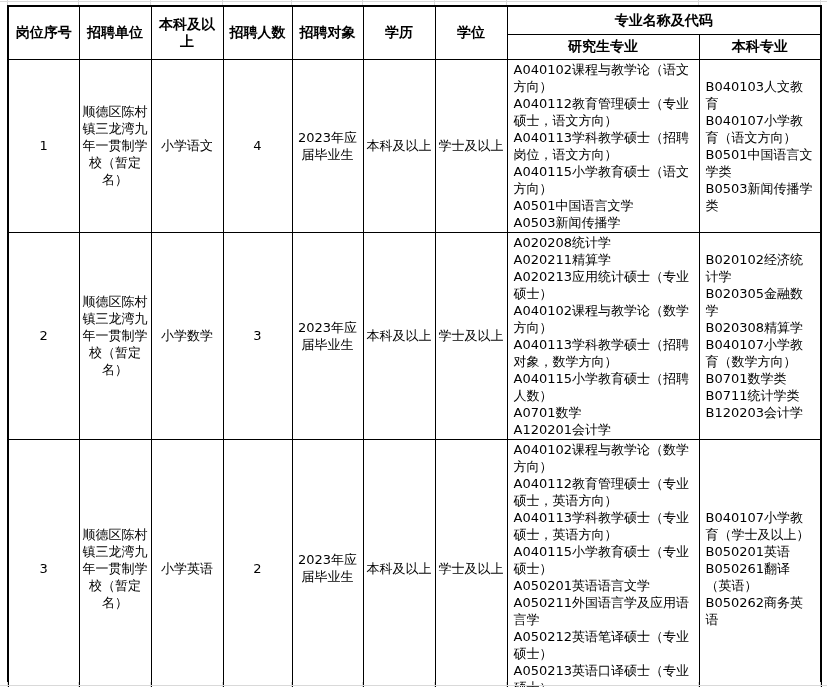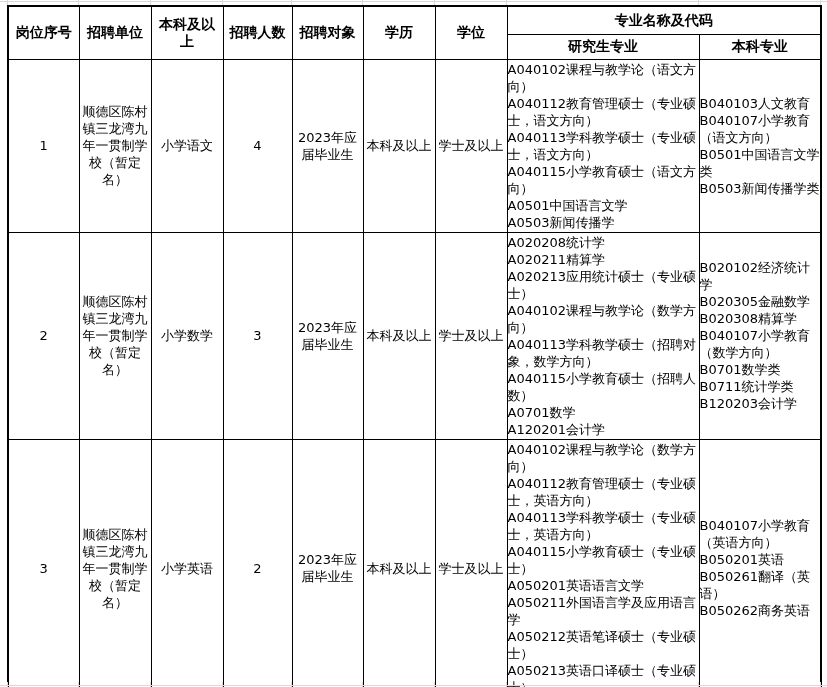--- a/index.html
+++ b/index.html
@@ -41,21 +41,21 @@
     vertical-align: middle;
     font-size: 13px;
     line-height: 17px;
     padding: 16px 2px;
   }
   td.l {
     text-align: left;
     vertical-align: middle;
     font-size: 13px;
     line-height: 17px;
-    padding: 1px 0;
+    padding: 1px 6px;
   }
   .major-line { margin: 0; }
   .gridline { position: absolute; background: var(--grid, #d9d9d9); }
   .gridline.h { height: 1px; left: 0; width: 827px; }
   .gridline.v { width: 1px; height: 5px; }
 </style>
 </head>
 <body style="--bg: #ffffff; --text: #000000; --border: #000000; --grid: #d9d9d9;">
 
 <div class="sheet">
@@ -92,21 +92,21 @@
         <td class="c">1</td>
         <td class="c">顺德区陈村镇三龙湾九年一贯制学校（暂定名）</td>
         <td class="c">小学语文</td>
         <td class="c">4</td>
         <td class="c">2023年应届毕业生</td>
         <td class="c">本科及以上</td>
         <td class="c">学士及以上</td>
         <td class="l">
             <div class="major-line">A040102课程与教学论（语文方向）</div>
             <div class="major-line">A040112教育管理硕士（专业硕士，语文方向）</div>
-            <div class="major-line">A040113学科教学硕士（专业硕士，语文方向）</div>
+            <div class="major-line">A040113学科教学硕士（招聘岗位，语文方向）</div>
             <div class="major-line">A040115小学教育硕士（语文方向）</div>
             <div class="major-line">A0501中国语言文学</div>
             <div class="major-line">A0503新闻传播学</div>
           </td>
         <td class="l">
             <div class="major-line">B040103人文教育</div>
             <div class="major-line">B040107小学教育（语文方向）</div>
             <div class="major-line">B0501中国语言文学类</div>
             <div class="major-line">B0503新闻传播学类</div>
           </td>
@@ -151,21 +151,21 @@
             <div class="major-line">A040102课程与教学论（数学方向）</div>
             <div class="major-line">A040112教育管理硕士（专业硕士，英语方向）</div>
             <div class="major-line">A040113学科教学硕士（专业硕士，英语方向）</div>
             <div class="major-line">A040115小学教育硕士（专业硕士）</div>
             <div class="major-line">A050201英语语言文学</div>
             <div class="major-line">A050211外国语言学及应用语言学</div>
             <div class="major-line">A050212英语笔译硕士（专业硕士）</div>
             <div class="major-line">A050213英语口译硕士（专业硕士）</div>
           </td>
         <td class="l">
-            <div class="major-line">B040107小学教育（英语方向）</div>
+            <div class="major-line">B040107小学教育（学士及以上）</div>
             <div class="major-line">B050201英语</div>
             <div class="major-line">B050261翻译（英语）</div>
             <div class="major-line">B050262商务英语</div>
           </td>
       </tr>
     </tbody>
   </table>
 </div>
 
 <div class="gridline h" style="top: 1px;"></div>

